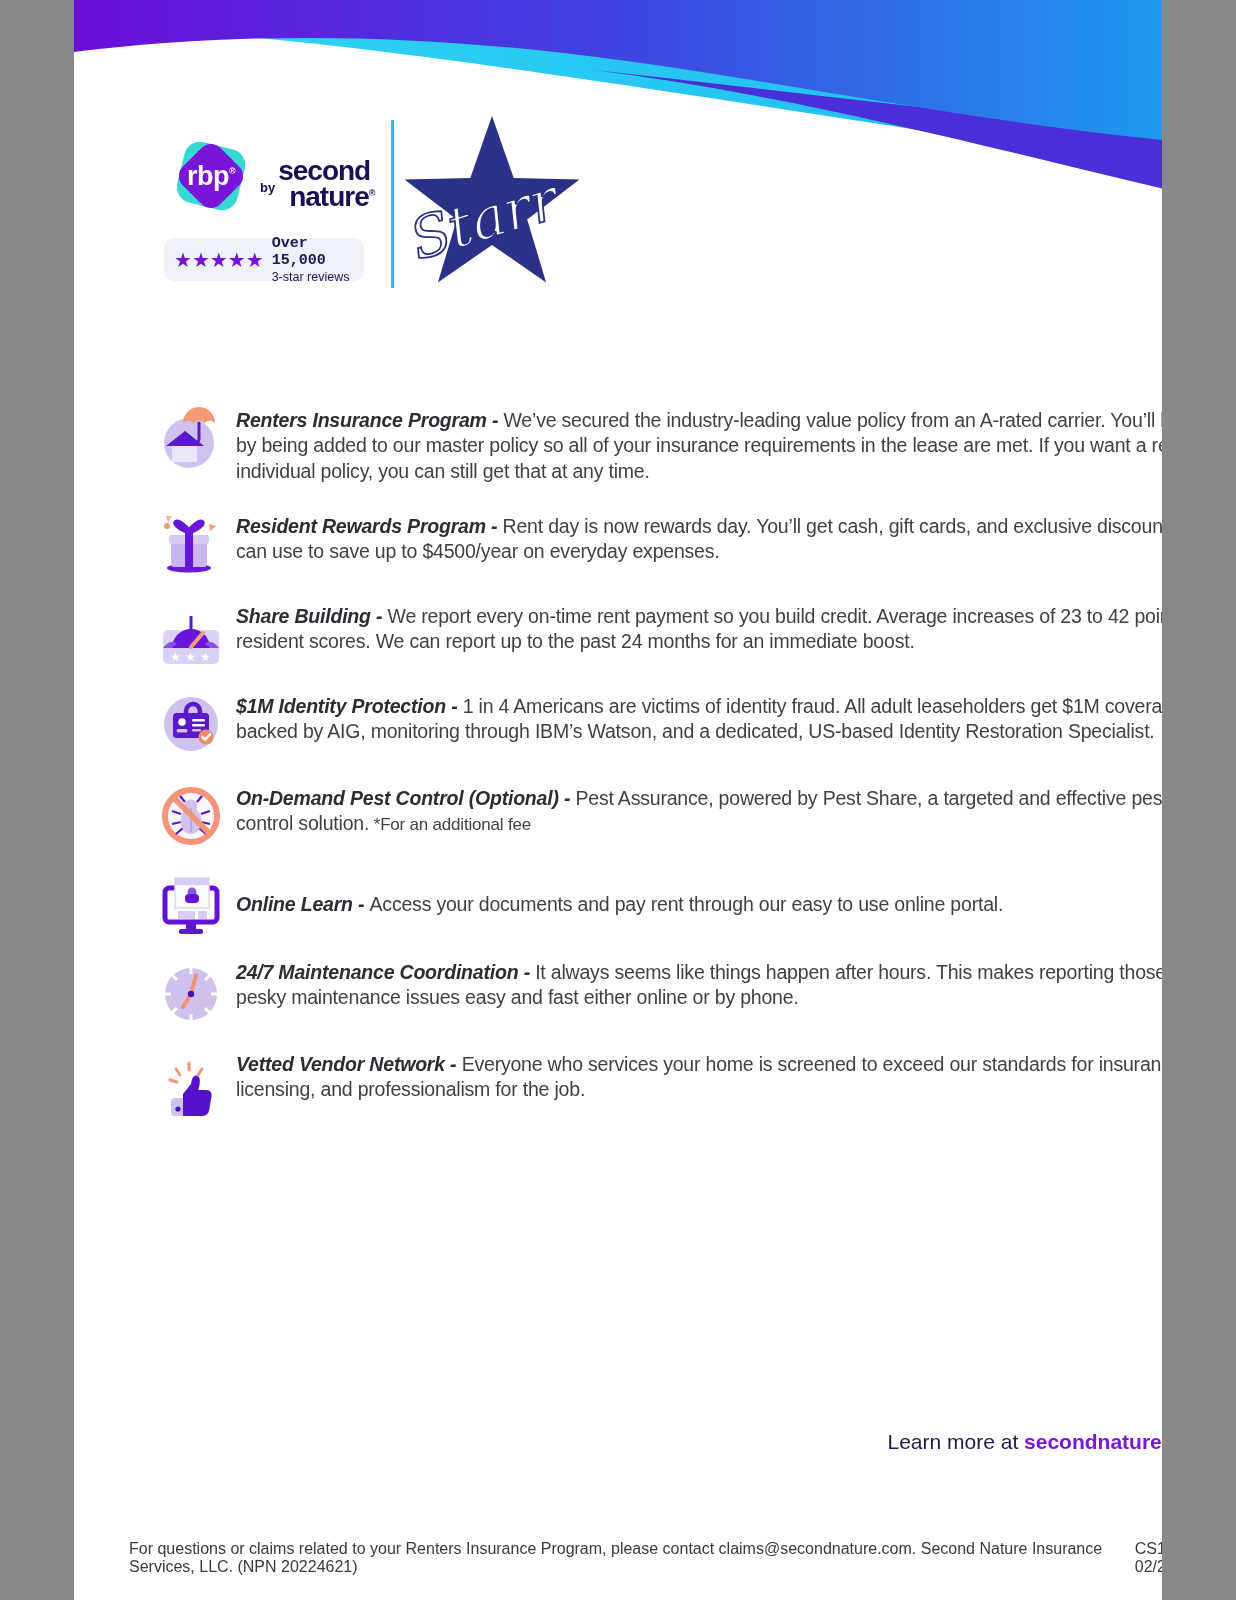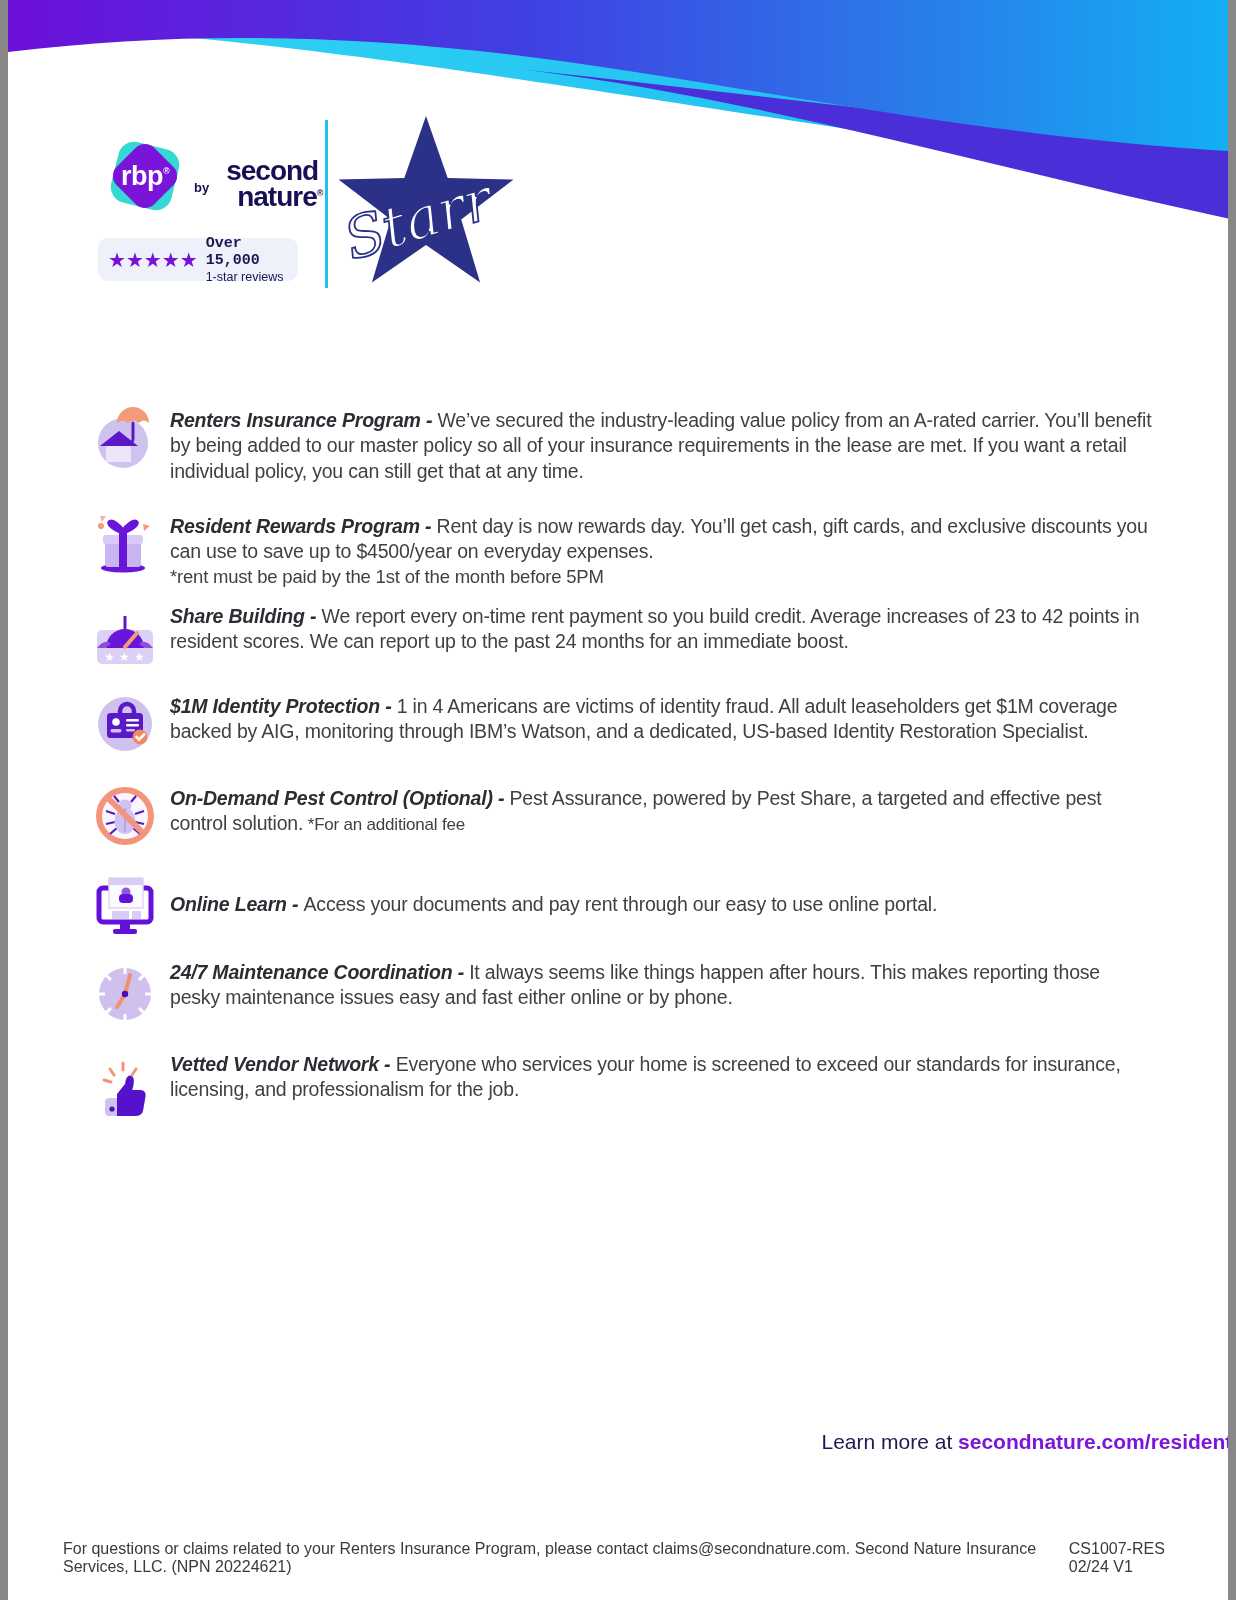--- a/index.html
+++ b/index.html
@@ -1,36 +1,36 @@
 <!DOCTYPE html>
 <html><head>
 <meta charset="utf-8">
 <style>
   * { margin:0; padding:0; box-sizing:border-box; }
   body { background:#888; font-family:"Liberation Sans", sans-serif; }
   .page {
-    position:relative; width:1220px; height:1600px; margin:0 auto;
+    position:relative; width:1088px; height:1600px; margin:0 auto;
     background:#ffffff; overflow:hidden;
     font-family:"Liberation Sans", sans-serif;
   }
   
   .wave { position:absolute; top:0; left:0; }
   
   .logo-mark { position:absolute; left:87px; top:126px; width:100px; height:100px; }
   .logo-sq { position:absolute; left:50%; top:50%; border-radius:16px; }
   .logo-sq.teal { width:62px; height:62px; background:#35d8d2; transform:translate(-50%,-50%) rotate(14deg); }
   .logo-sq.purple { width:53px; height:53px; background:#7a14d9; border-radius:13px; transform:translate(-50%,-50%) rotate(45deg); }
   .logo-rbp {
     position:absolute; left:0; top:0; width:100%; height:100%;
     display:flex; align-items:center; justify-content:center;
     color:#fff; font-weight:bold; font-size:27px; letter-spacing:-0.5px;
   }
   .logo-rbp sup { font-size:9px; margin-top:-10px; }
   .byline { position:absolute; left:186px; top:158px; color:#171055; white-space:nowrap; }
-  .byline .by { font-size:13px; font-weight:bold; vertical-align:14px; margin-right:17px; }
+  .byline .by { font-size:13px; font-weight:bold; vertical-align:14px; margin-right:3px; }
   .byline .nm { display:inline-block; font-weight:bold; font-size:28px; letter-spacing:-1px; line-height:0.92; }
   .byline .nm .l2 { padding-left:11px; }
   .byline sup { font-size:9px; }
   .review-pill {
     position:absolute; left:90px; top:238px; width:200px; height:43px;
     background:#eef0fa; border-radius:10px;
     display:flex; align-items:center; padding:0 10px; gap:8px;
   }
   .review-pill .stars { color:#7712d8; font-size:20px; letter-spacing:0px; line-height:1; }
   .review-pill .rv1 { font-size:15px; font-weight:bold; color:#1d1850; line-height:1.15;font-family:Liberation Mono, monospace; }
@@ -105,21 +105,21 @@
   </div>
 
   <div class="byline">
     <span class="by">by</span><span class="nm"><span class="l1">second</span><br><span class="l2"><span>nature</span><sup>®</sup></span></span>
   </div>
 
   <div class="review-pill">
     <span class="stars">★★★★★</span>
     <span>
       <div class="rv1">Over 15,000</div>
-      <div class="rv2">1-star reviews</div>
+      <div class="rv2">3-star reviews</div>
     </span>
   </div>
 
   <div class="divider"></div>
 
   <svg class="starr" viewBox="0 0 180 186" overflow="visible">
     <polygon fill="#2b3187" points="88,6 109.7,68.1 175.5,69.6 123.2,109.4 142.1,172.4 88,135 33.9,172.4 52.8,109.4 0.5,69.6 66.3,68.1"></polygon>
     <text x="2" y="126" font-size="57" font-style="italic" font-family="DejaVu Serif, serif" fill="#ffffff" stroke="#2b3187" stroke-width="1.8" transform="rotate(-17 88 98)">Starr</text>
   </svg>
 
@@ -142,21 +142,21 @@
       <ellipse cx="30" cy="56" rx="22" ry="4.5" fill="#6a16d8"></ellipse>
       <rect x="12" y="28" width="36" height="27" rx="3" fill="#c9b5f2"></rect>
       <rect x="10" y="23" width="40" height="9" rx="3" fill="#d9c9f7"></rect>
       <rect x="26" y="20" width="8" height="36" fill="#6a16d8"></rect>
       <path d="M30,20 C20,4 6,10 30,20 C40,4 54,10 30,20" fill="none" stroke="#6a16d8" stroke-width="5"></path>
       <circle cx="8" cy="14" r="3" fill="#f59a78"></circle>
       <polygon points="50,12 57,14 51,19" fill="#f59a78"></polygon>
       <polygon points="7,4 13,4 9,10" fill="#f5b49a"></polygon>
     </svg>
     <div class="btext">
-      <span class="btitle">Resident Rewards Program - </span><span>Rent day is now rewards day. You’ll get cash, gift cards, and exclusive discounts you can use to save up to $4500/year on everyday expenses.</span><span class="bnote-block">*rent must be paid by the 1st of the month before 5PM</span>
+      <span class="btitle">Resident Rewards Program - </span><span>Rent day is now rewards day. You’ll get cash, gift cards, and exclusive discounts you can use to save up to $4500/year on everyday expenses.</span>
     </div>
   </div>
 
   <div class="benefit b3">
     <svg class="bicon" viewBox="0 0 64 64">
       <rect x="4" y="22" width="56" height="34" rx="5" fill="#dcd0f6"></rect>
       <line x1="32" y1="8" x2="32" y2="22" stroke="#5b18c9" stroke-width="3"></line>
       <path d="M13,40 a19,19 0 0 1 38,0 Z" fill="#6a16d8"></path>
       <path d="M4,40 q8,-10 14,-4 l-6,4 Z" fill="#8a4fe0"></path>
       <path d="M60,40 q-8,-10 -14,-4 l6,4 Z" fill="#8a4fe0"></path>

